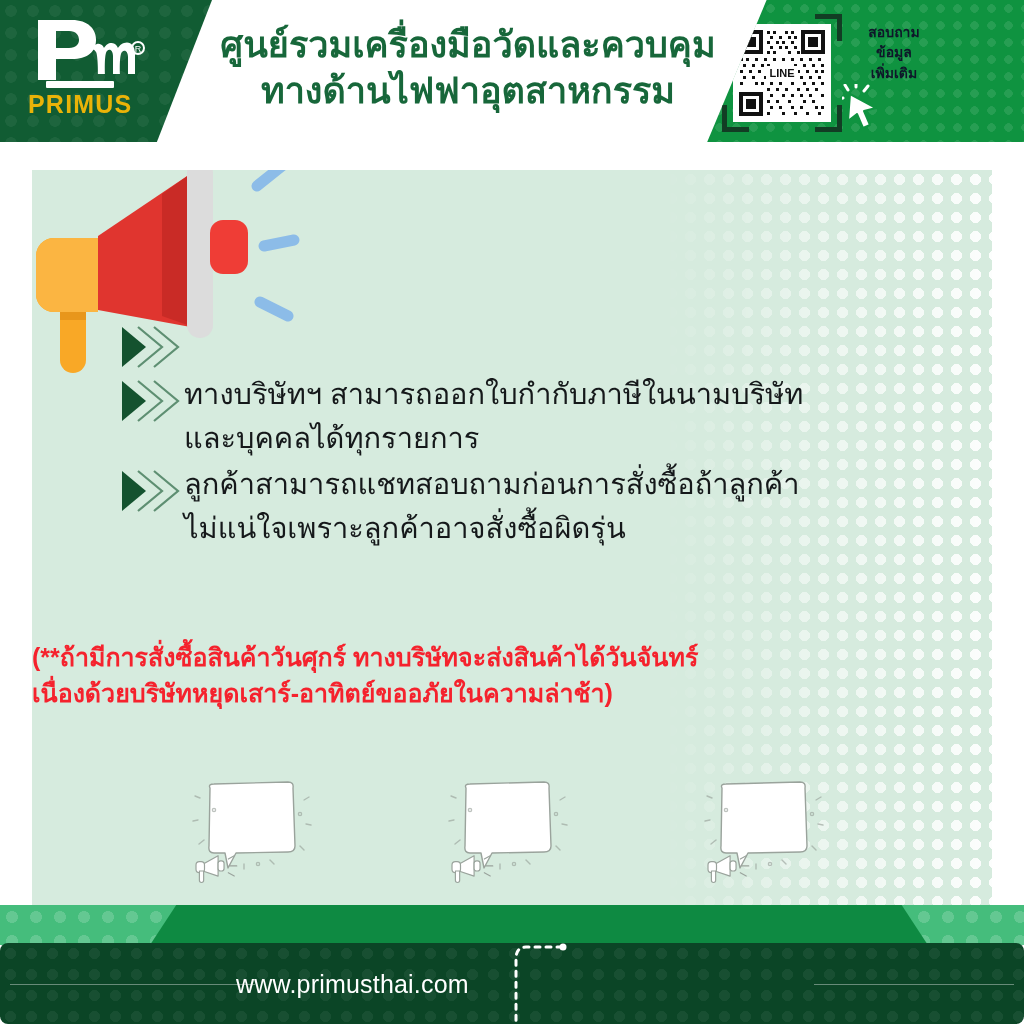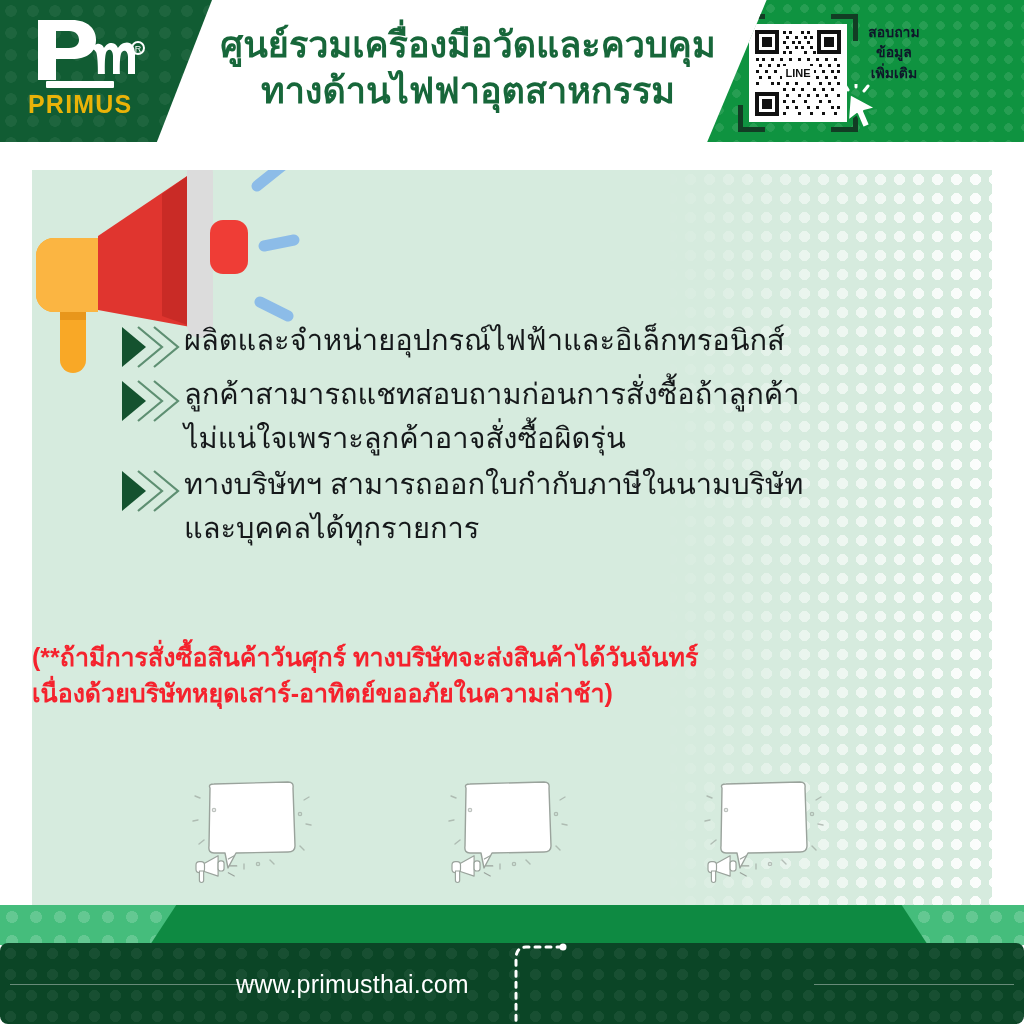--- a/index.html
+++ b/index.html
@@ -48,21 +48,21 @@
     position:absolute;right:0;top:0;width:330px;height:142px;
     background:#0f9340;
     clip-path:polygon(22% 0,100% 0,100% 100%,4% 100%);
     overflow:hidden;
   }
   .hdr-green .dots{
     position:absolute;inset:0;
     background-image:radial-gradient(circle at 50% 50%, rgba(255,255,255,.10) 34%, transparent 36%);
     background-size:17px 17px;
   }
-  .qr-wrap{position:absolute;left:44px;top:14px;width:120px;height:118px;}
+  .qr-wrap{position:absolute;left:28px;top:14px;width:120px;height:118px;}
   .qr-frame{position:absolute;inset:0;}
   .qr-frame span{position:absolute;width:22px;height:22px;border:5px solid #123d24;}
   .qr-frame .tl{left:0;top:0;border-right:none;border-bottom:none;}
   .qr-frame .tr{right:0;top:0;border-left:none;border-bottom:none;}
   .qr-frame .bl{left:0;bottom:0;border-right:none;border-top:none;}
   .qr-frame .br{right:0;bottom:0;border-left:none;border-top:none;}
   .qr-code{position:absolute;left:11px;top:10px;width:98px;height:98px;background:#fff;}
   .qr-inq{
     position:absolute;left:152px;top:22px;width:96px;
     color:#0f172a;text-align:center;
@@ -325,41 +325,40 @@
     </svg>
 
     <div class="bullets">
 
       <div class="bullet-row">
         <svg class="chev" viewBox="0 0 66 46">
           <path d="M4 3 L28 23 L4 43 Z" fill="#14522f"></path>
           <path d="M20 3 L44 23 L20 43" fill="none" stroke="#5e8f72" stroke-width="2.2"></path>
           <path d="M36 3 L60 23 L36 43" fill="none" stroke="#5e8f72" stroke-width="2.2"></path>
         </svg>
-        <div class="btext">ผลิตและจำหน่ายอุปกรณ์ไฟฟ้าและอิเล็กทรอนิกส์</div>
+      </div>
+
+      <div class="bullet-row">
+        <svg class="chev" viewBox="0 0 66 46">
+          <path d="M4 3 L28 23 L4 43 Z" fill="#14522f"></path>
+          <path d="M20 3 L44 23 L20 43" fill="none" stroke="#5e8f72" stroke-width="2.2"></path>
+          <path d="M36 3 L60 23 L36 43" fill="none" stroke="#5e8f72" stroke-width="2.2"></path>
+        </svg>
+        <div class="btext">ทางบริษัทฯ สามารถออกใบกำกับภาษีในนามบริษัท
+และบุคคลได้ทุกรายการ</div>
       </div>
 
       <div class="bullet-row">
         <svg class="chev" viewBox="0 0 66 46">
           <path d="M4 3 L28 23 L4 43 Z" fill="#14522f"></path>
           <path d="M20 3 L44 23 L20 43" fill="none" stroke="#5e8f72" stroke-width="2.2"></path>
           <path d="M36 3 L60 23 L36 43" fill="none" stroke="#5e8f72" stroke-width="2.2"></path>
         </svg>
         <div class="btext">ลูกค้าสามารถแชทสอบถามก่อนการสั่งซื้อถ้าลูกค้า
 ไม่แน่ใจเพราะลูกค้าอาจสั่งซื้อผิดรุ่น</div>
-      </div>
-
-      <div class="bullet-row">
-        <svg class="chev" viewBox="0 0 66 46">
-          <path d="M4 3 L28 23 L4 43 Z" fill="#14522f"></path>
-          <path d="M20 3 L44 23 L20 43" fill="none" stroke="#5e8f72" stroke-width="2.2"></path>
-          <path d="M36 3 L60 23 L36 43" fill="none" stroke="#5e8f72" stroke-width="2.2"></path>
-        </svg>
-        <div class="btext">ทางบริษัทฯ สามารถออกใบกำกับภาษีในนามบริษัท
-และบุคคลได้ทุกรายการ</div>
       </div>
 
     </div>
 
     <div class="note">(**ถ้ามีการสั่งซื้อสินค้าวันศุกร์ ทางบริษัทจะส่งสินค้าได้วันจันทร์
 เนื่องด้วยบริษัทหยุดเสาร์-อาทิตย์ขออภัยในความล่าช้า)</div>
 
     <svg class="bubbles" viewBox="0 0 640 110">
       <g fill="none" stroke="#9aa39c" stroke-width="1.4" stroke-linejoin="round">
         <g transform="translate(0,0)">

